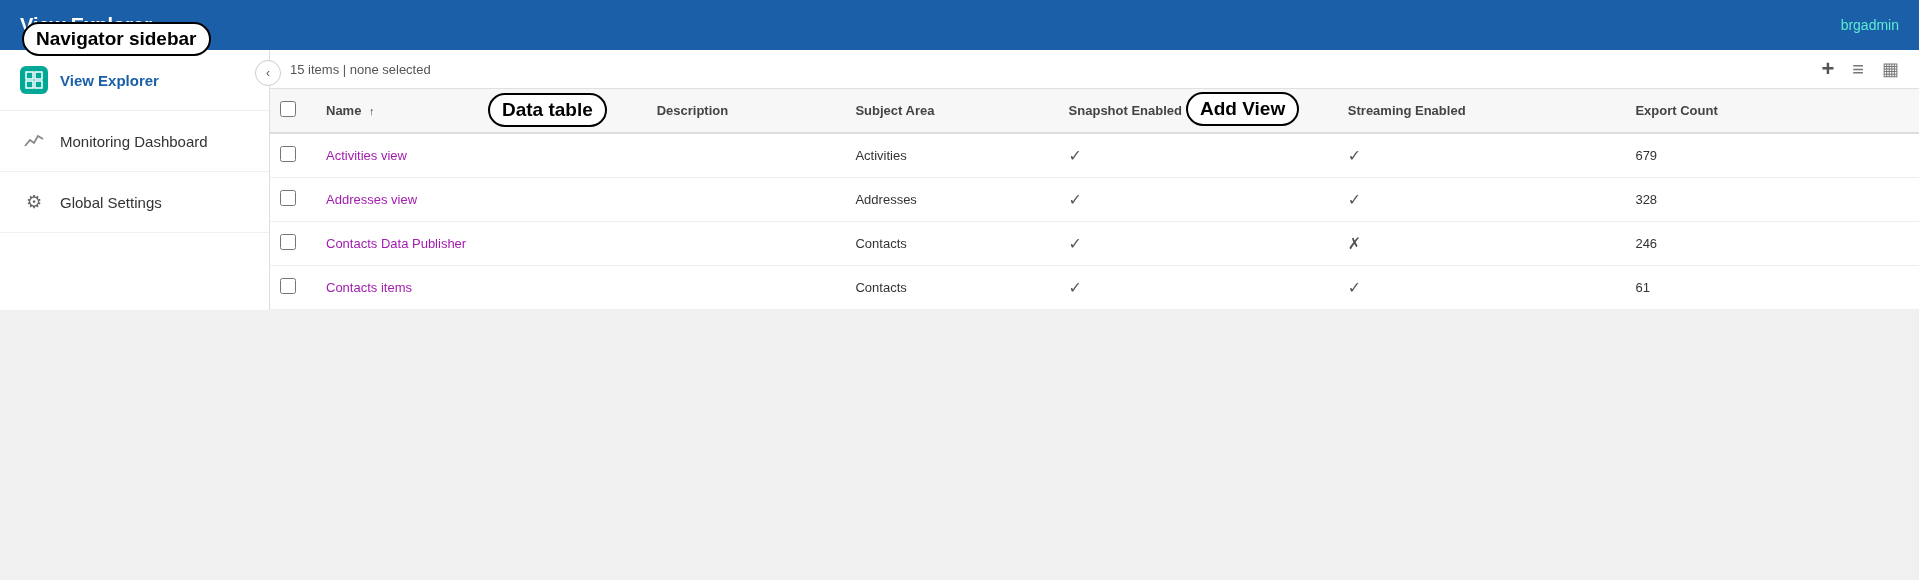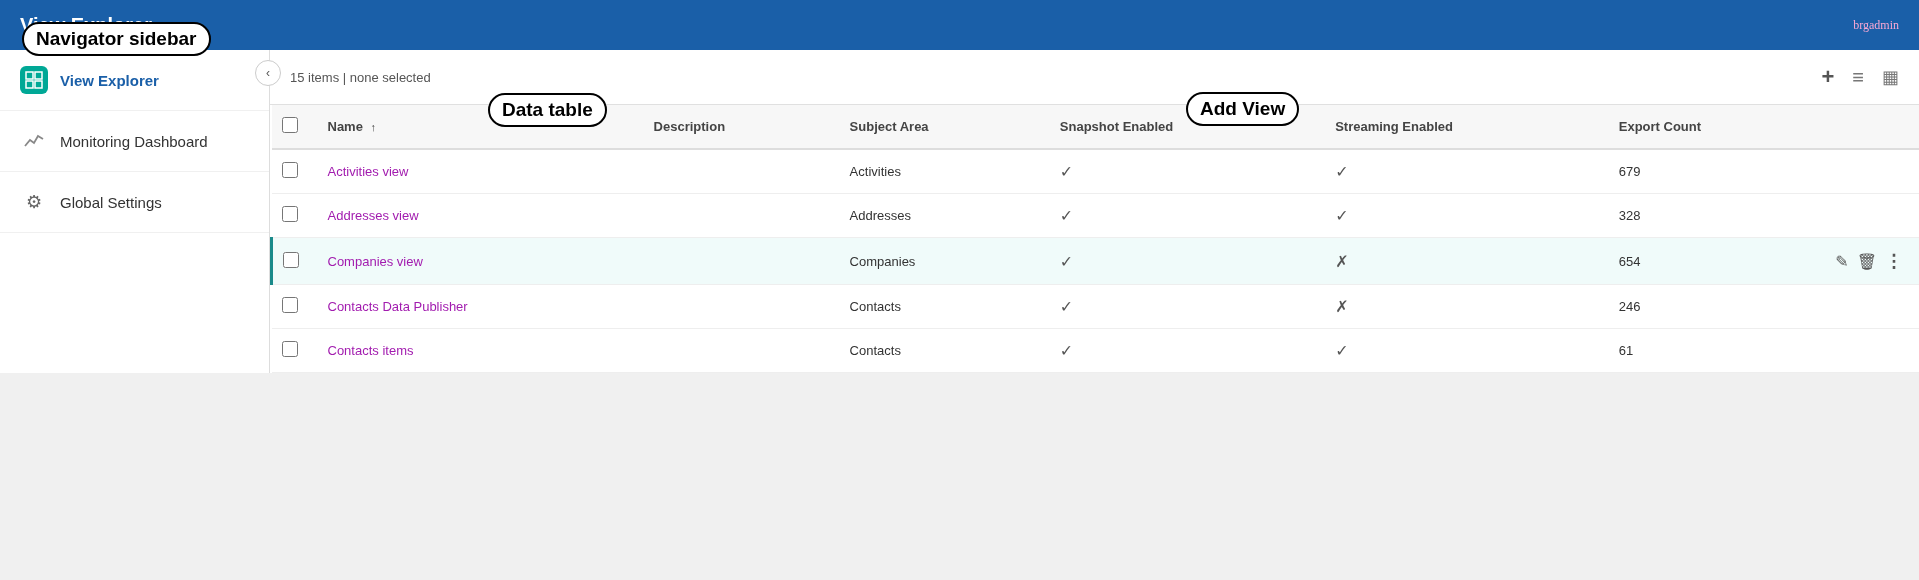--- a/index.html
+++ b/index.html
@@ -15,23 +15,22 @@
       justify-content: space-between;
       padding: 0 20px;
       flex-shrink: 0;
     }
     .top-header .title {
       font-size: 20px;
       font-weight: bold;
       color: white;
     }
     .top-header .username {
-      font-size: 12px;
-      color: #f9a8d4;
-      font-family: Liberation Serif, serif;
+      font-size: 14px;
+      color: #5eead4;
     }
 
     
     .main-layout {
       display: flex;
       flex: 1;
       overflow: hidden;
     }
 
     
@@ -94,21 +93,21 @@
       display: flex;
       flex-direction: column;
       overflow: hidden;
     }
 
     
     .toolbar {
       display: flex;
       align-items: center;
       justify-content: space-between;
-      padding: 14px 20px;
+      padding: 6px 20px;
       border-bottom: 1px solid #e0e0e0;
     }
     .toolbar .left { font-size: 13px; color: #555; }
     .toolbar .right {
       display: flex;
       align-items: center;
       gap: 10px;
     }
 
     
@@ -254,36 +253,20 @@
               <tr>
                 <td class="checkbox-col"><input type="checkbox" style=""></td>
                 <td><span class="link-text">Addresses view</span></td>
                 <td></td>
                 <td>Addresses</td>
                 <td><span style="color:#555; font-size:16px;">✓</span></td>
                 <td><span style="color:#555; font-size:16px;">✓</span></td>
                 <td>328</td>
                 <td></td>
               </tr>
-              <tr style="border-left: 3px solid rgb(26, 138, 138); background: rgb(240, 251, 250);">
-                <td class="checkbox-col"><input type="checkbox" style=""></td>
-                <td><span class="link-text">Companies view</span></td>
-                <td></td>
-                <td>Companies</td>
-                <td><span style="color:#555; font-size:16px;">✓</span></td>
-                <td><span style="color:#555; font-size:16px;">✗</span></td>
-                <td>654</td>
-                <td>
-        <div class="row-actions">
-          <span style="color:#555; cursor:pointer; font-size:16px;">✎</span>
-          <span style="color:#555; cursor:pointer; font-size:16px;">🗑</span>
-          <span style="color:#555; cursor:pointer; font-size:18px; font-weight:bold;">⋮</span>
-        </div>
-      </td>
-              </tr>
               <tr>
                 <td class="checkbox-col"><input type="checkbox" style=""></td>
                 <td><span class="link-text">Contacts Data Publisher</span></td>
                 <td></td>
                 <td>Contacts</td>
                 <td><span style="color:#555; font-size:16px;">✓</span></td>
                 <td><span style="color:#555; font-size:16px;">✗</span></td>
                 <td>246</td>
                 <td></td>
               </tr>

